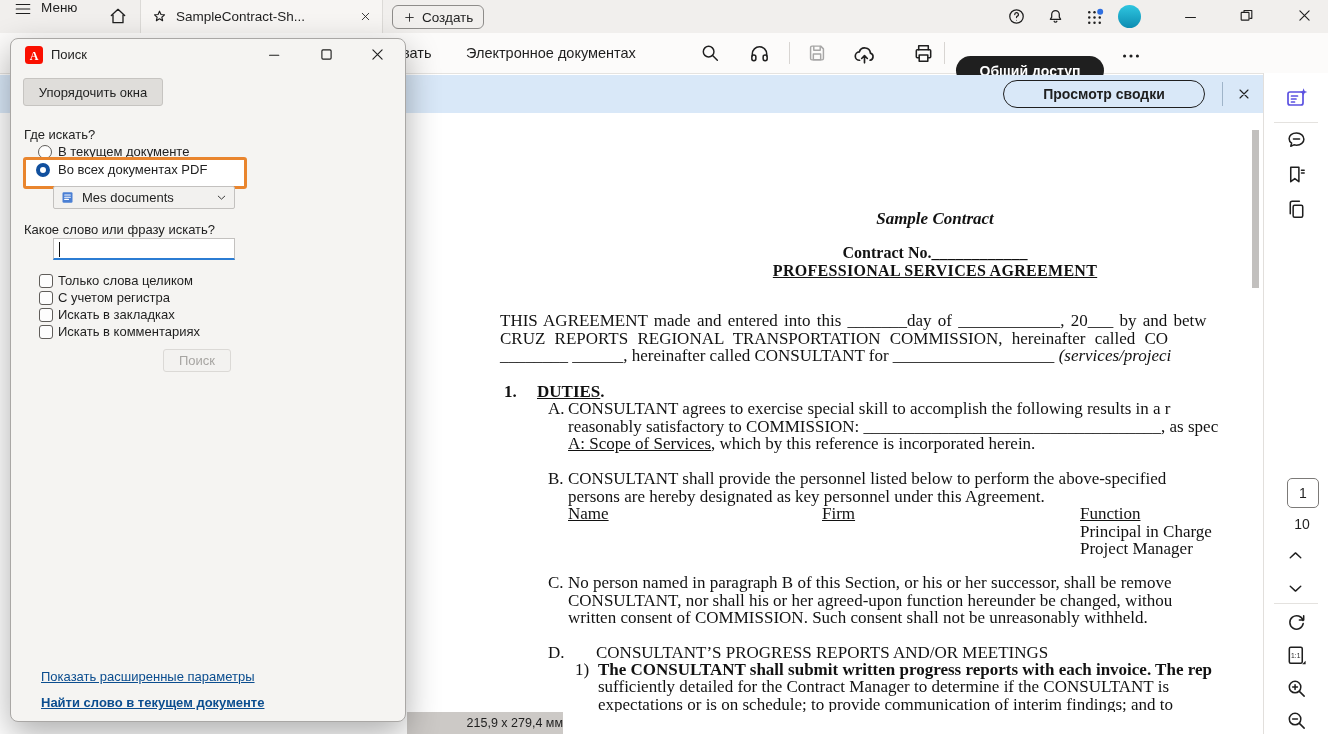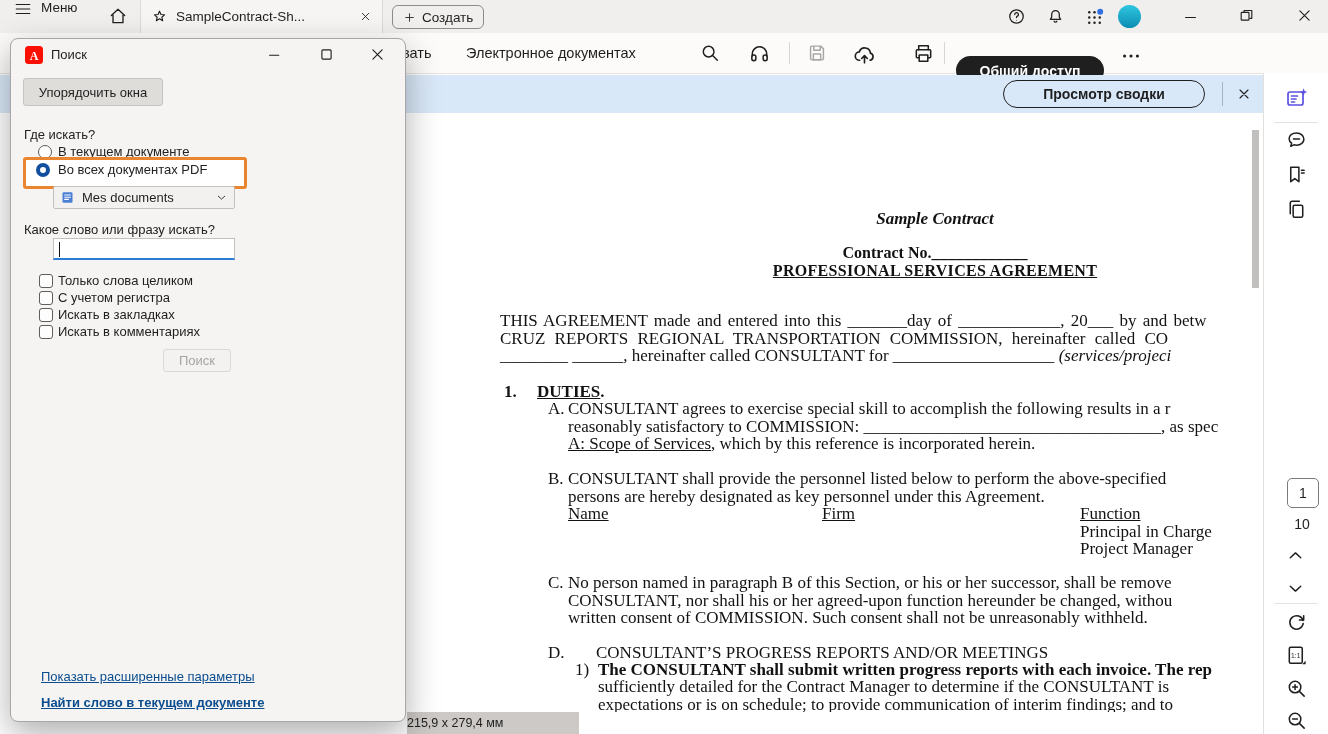--- a/index.html
+++ b/index.html
@@ -33,21 +33,21 @@
   .notif-msg{position:absolute;left:410px;top:10px;font-size:14px;white-space:nowrap;}
   .notif-btn{position:absolute;left:1003px;top:5px;height:28px;width:202px;border:1.5px solid #1f1f1f;border-radius:15px;background:transparent;font-weight:700;font-size:14px;color:#1f1f1f;}
   .notif-div{position:absolute;left:1222px;top:7px;width:1px;height:24px;background:#9fb4c9;}
   .notif-x{position:absolute;left:1236px;top:11px;}
 
   
   .page{position:absolute;left:0;top:113px;width:1256px;height:599px;background:#fff;overflow:hidden;font-family:"Liberation Serif",serif;color:#121212;}
   .doc-line{position:absolute;font-size:17px;line-height:18px;white-space:nowrap;}
   .doc-center{position:absolute;left:500px;width:870px;text-align:center;white-space:nowrap;}
   .scroll-thumb{position:absolute;left:1252px;top:130px;width:7px;height:158px;background:#c2c0be;}
-  .size-chip{position:absolute;left:407px;top:712px;width:172px;height:22px;background:#ccc9c6;font-size:12.5px;line-height:22px;text-align:left;color:#1f1f1f;}
+  .size-chip{position:absolute;left:407px;top:712px;width:156px;height:22px;background:#ccc9c6;font-size:12.5px;line-height:22px;text-align:right;color:#1f1f1f;}
 
   
   .rpanel{position:absolute;left:1263px;top:73px;width:65px;height:661px;background:#fff;border-left:1px solid #e2dfdc;}
   .rp-ic{position:absolute;left:21px;}
   .rp-div{position:absolute;left:10px;width:44px;height:1px;background:#e4e2df;}
   .page-box{position:absolute;left:23px;top:405px;width:30px;height:28px;border:1.5px solid #7c7a78;border-radius:5px;background:#fff;font-size:14px;line-height:28px;text-align:center;}
   .page-total{position:absolute;left:23px;top:443px;width:30px;text-align:center;font-size:14px;}
 
   
   .dialog{position:absolute;left:10px;top:38px;width:396px;height:684px;background:#f5f4f2;border:1px solid #a9a7a5;border-radius:8px;box-shadow:0 12px 34px rgba(0,0,0,.32);z-index:30;box-sizing:border-box;}

